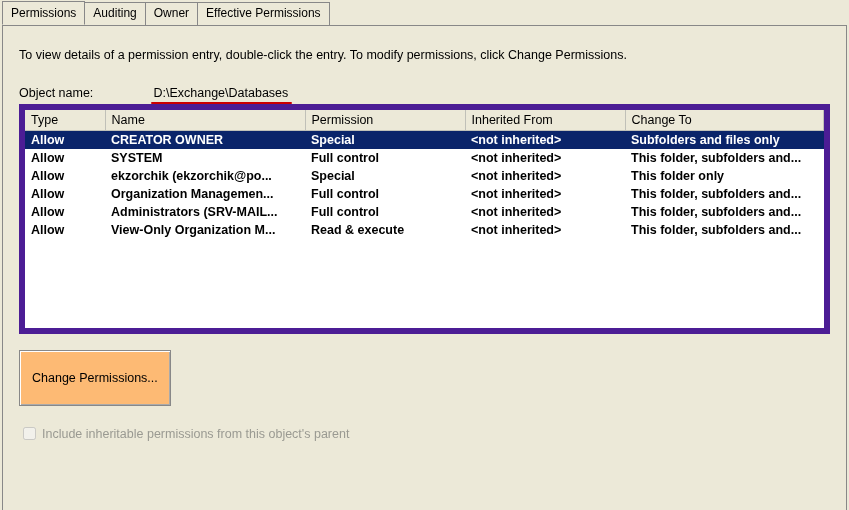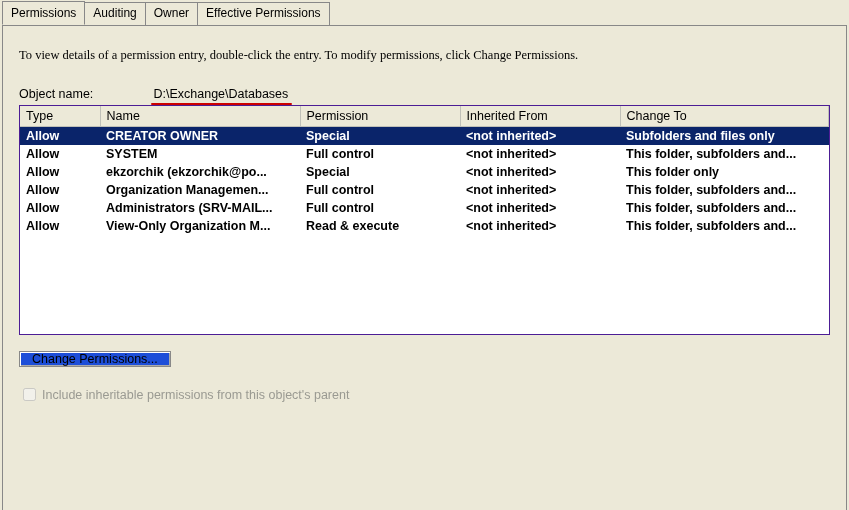--- a/index.html
+++ b/index.html
@@ -42,21 +42,20 @@
     .tab-panel {
       border: 1px solid #888;
       margin: 0 2px 2px 2px;
       height: 486px;
       background: #ece9d8;
       padding: 14px 16px 10px 16px;
     }
     .instr {
       margin: 8px 0 24px 0;
       font-size: 12.5px;
-      font-family: Liberation Serif, serif;
     }
     .objrow {
       margin-bottom: 4px;
       font-size: 12.5px;
     }
     .objrow .lab { display: inline-block; width: 120px; }
     .path {
       display: inline-block;
       position: relative;
       margin-left: 11px;
@@ -70,21 +69,21 @@
       height: 2px;
       background: #cc0000;
       border-radius: 1px;
     }
     .entries-lab {
       margin-top: 22px;
       margin-bottom: 4px;
       font-size: 12.5px;
     }
     .grid {
-      border: 1px solid #4c1d95;
+      border: 6px solid #4c1d95;
       background: #fff;
       height: 230px;
       overflow: hidden;
     }
     table {
       width: 100%;
       border-collapse: collapse;
       table-layout: fixed;
     }
     thead th {
@@ -107,23 +106,23 @@
     tbody tr.selected td {
       background: #0a246a;
       color: #fff;
     }
     .btnrow {
       margin-top: 16px;
     }
     button.win {
       font-family: inherit;
       font-size: 12.5px;
-      padding: 0 12px;
+      padding: 20px 12px;
       border: 1px solid #888;
-      background: #1d4ed8;
+      background: #fdba74;
       box-shadow: 1px 1px 0 #fff inset, -1px -1px 0 #aaa inset;
       cursor: default;
     }
     .cbrow {
       margin-top: 18px;
       color: #9a9a92;
       font-size: 12.5px;
       display: flex;
       align-items: center;
     }

